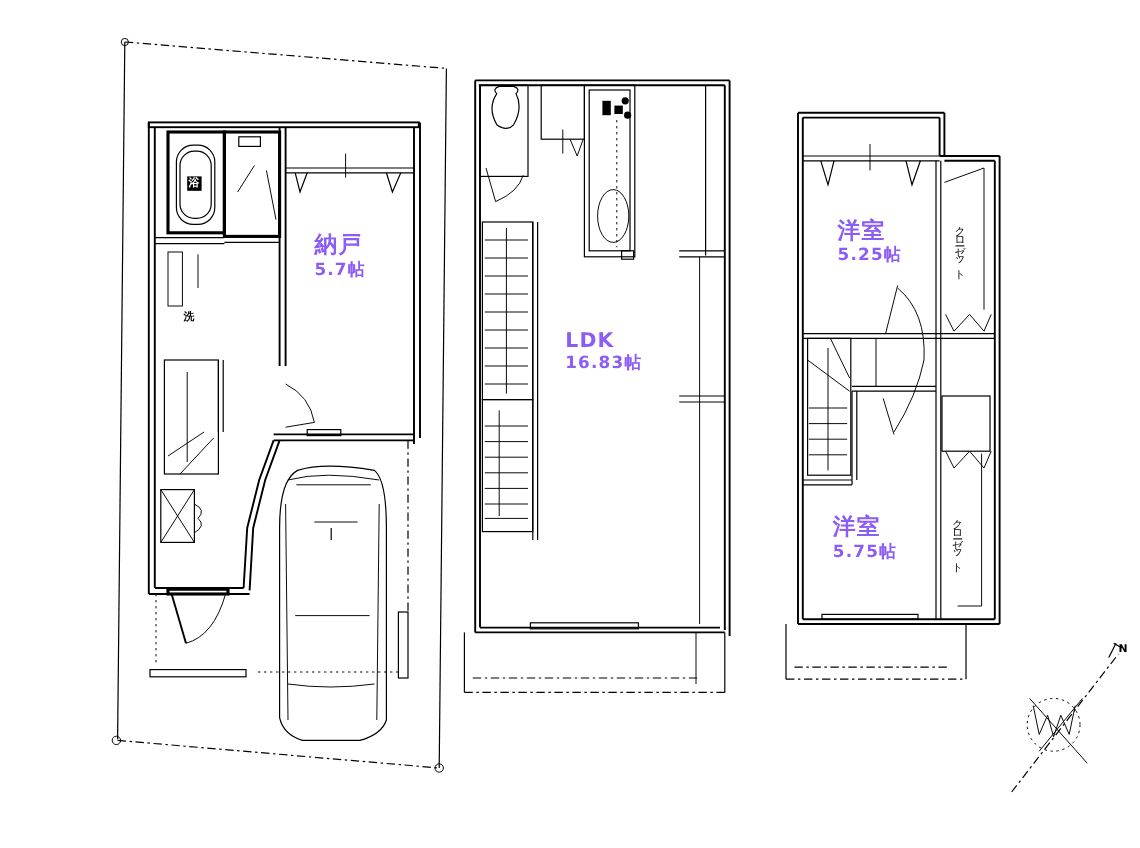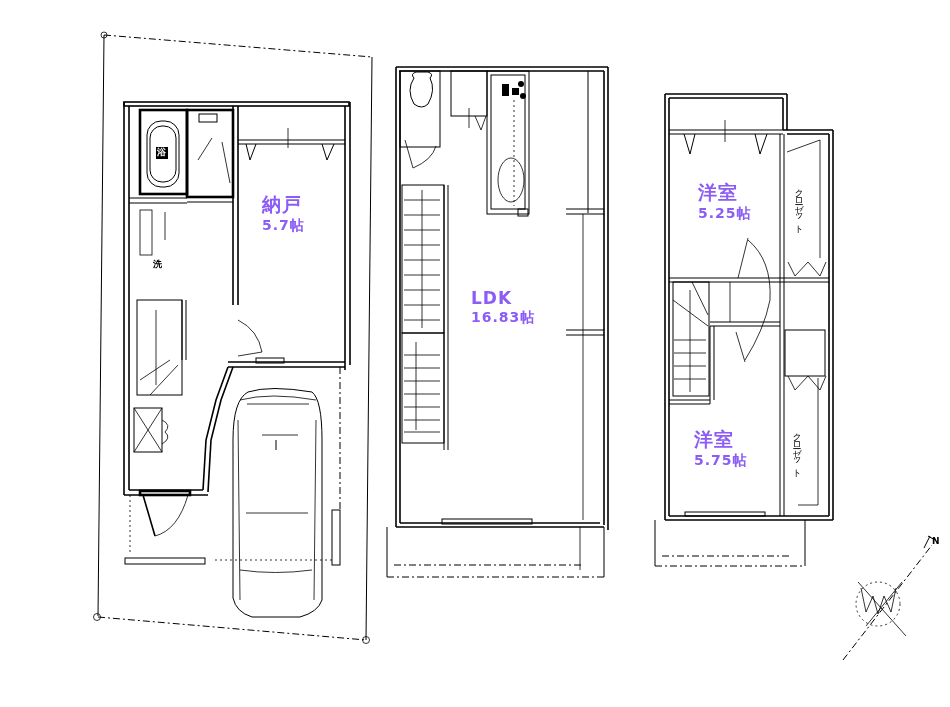--- a/index.html
+++ b/index.html
@@ -263,21 +263,21 @@
     <line class="wt" x1="924" y1="548" x2="930" y2="536"></line>
     <line class="wt" x1="928" y1="536" x2="935" y2="540"></line>
   </g>
 </svg>
 
 <div class="room-label" style="left:262px; top:193px;">
   <span class="nm">納戸</span>
   <span class="sz">5.7帖</span>
 </div>
 
-<div class="room-label" style="left:471px; top:288px;">
+<div class="room-label" style="left:471px; top:274px;">
   <span class="nm" style="font-size:17px;">LDK</span>
   <span class="sz">16.83帖</span>
 </div>
 
 <div class="room-label" style="left:698px; top:181px;">
   <span class="nm">洋室</span>
   <span class="sz">5.25帖</span>
 </div>
 
 <div class="room-label" style="left:694px; top:428px;">

